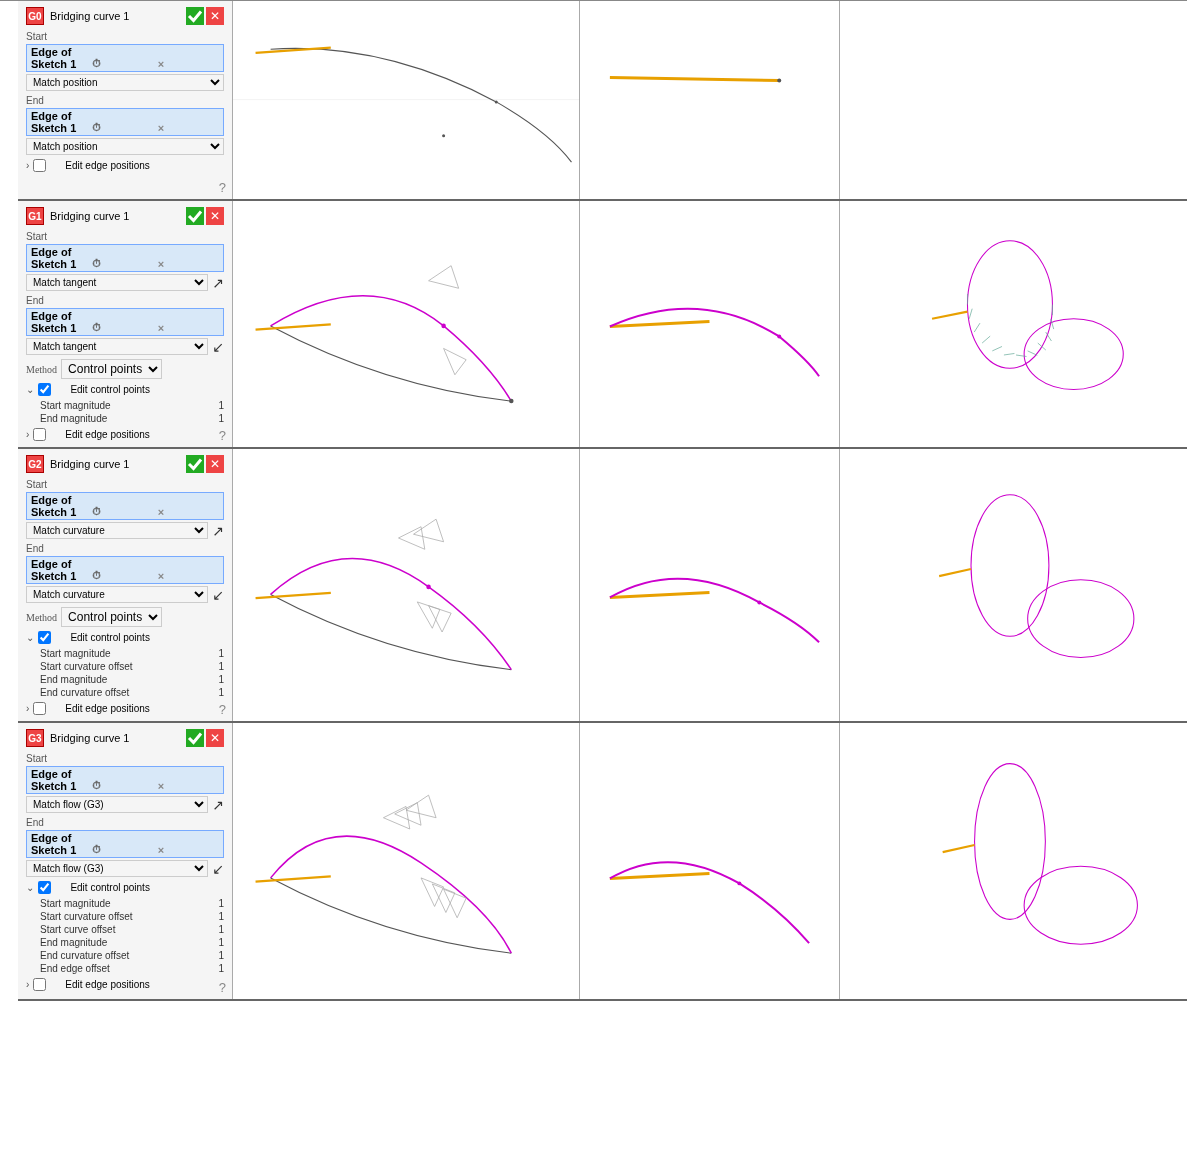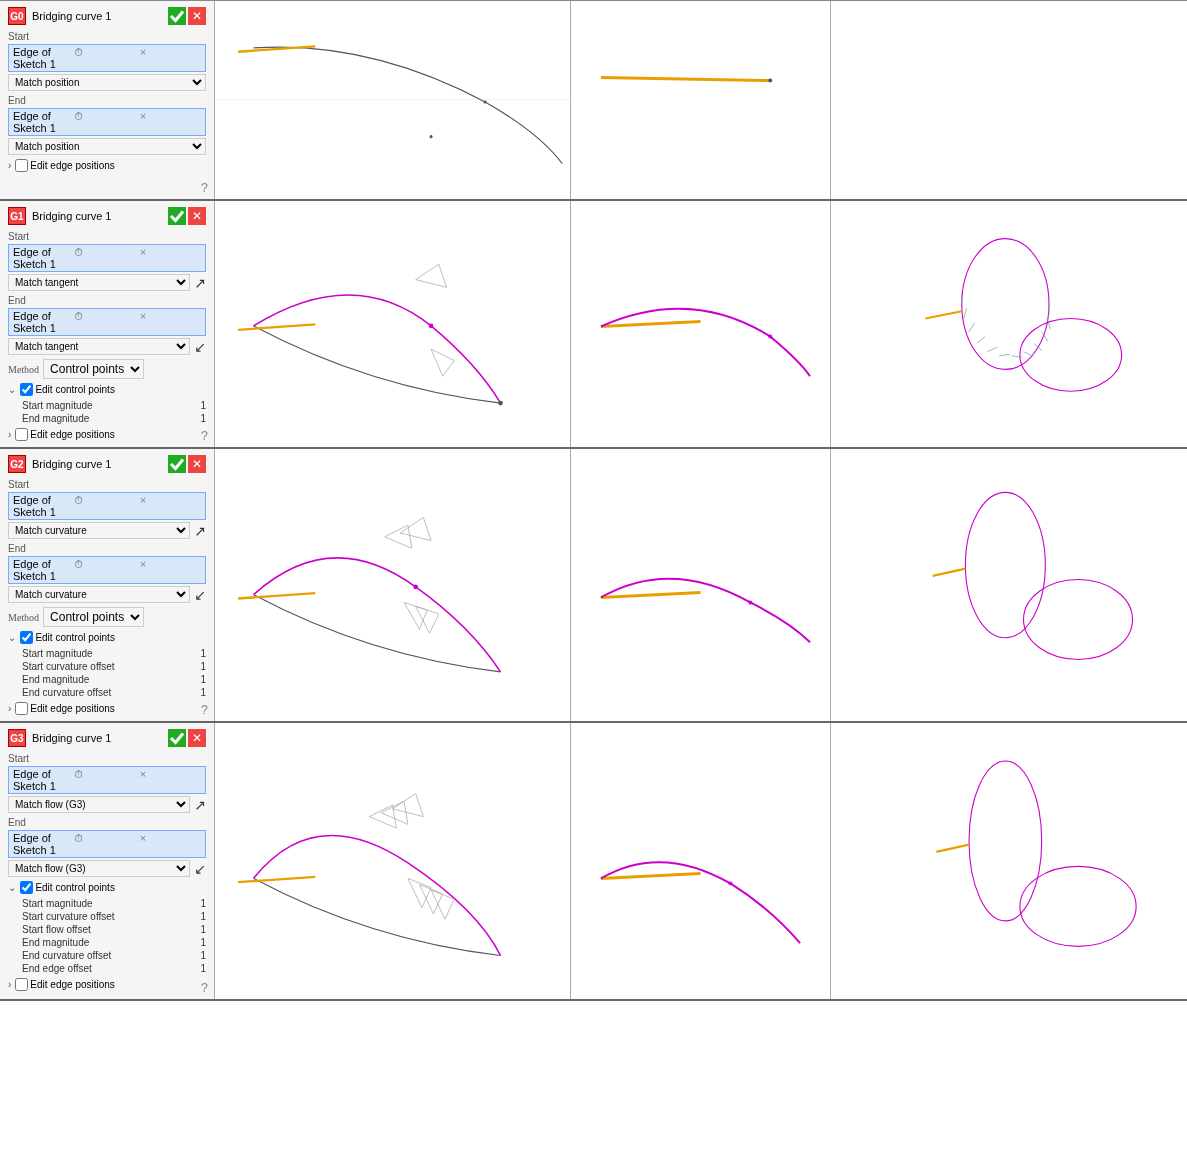--- a/index.html
+++ b/index.html
@@ -9,20 +9,21 @@
       display: grid;
       grid-template-rows: repeat(4, auto);
       border-top: 1px solid #888;
     }
 
     .row {
       display: grid;
       grid-template-columns: 215px 1fr 260px 1fr;
       border-bottom: 2px solid #666;
       min-height: 200px;
+      margin-left: 18px;
     }
 
     .panel {
       background: #f5f5f5;
       border-right: 1px solid #aaa;
       padding: 6px 8px;
       position: relative;
     }
 
     .panel-header {
@@ -83,25 +84,26 @@
     }
 
     .edge-label {
       color: #555;
       font-size: 10px;
       margin-bottom: 2px;
     }
 
     .edge-input-row {
       display: flex;
-      align-items: flex-start;
+      align-items: flex-end;
       background: #d8e8f8;
       border: 1px solid #7af;
       padding: 1px 4px;
       margin-bottom: 2px;
+      font-weight: bold;
     }
 
     .edge-input-row span {
       flex: 1;
       font-size: 11px;
     }
 
     .clock-icon {
       color: #666;
       font-size: 12px;
@@ -166,21 +168,21 @@
 
     .expand-arrow {
       color: #555;
       margin-right: 4px;
       cursor: pointer;
     }
 
     .checkbox-label {
       display: flex;
       align-items: center;
-      gap: 2px;
+      gap: 19px;
       font-size: 10px;
       cursor: pointer;
     }
 
     .magnitude-row {
       display: flex;
       align-items: center;
       margin-bottom: 2px;
       padding-left: 14px;
       font-size: 10px;
@@ -526,21 +528,21 @@
         </div>
         <div class="magnitude-row">
           <span class="magnitude-label">Start magnitude</span>
           <span class="magnitude-val">1</span>
         </div>
         <div class="magnitude-row">
           <span class="magnitude-label">Start curvature offset</span>
           <span class="magnitude-val">1</span>
         </div>
         <div class="magnitude-row">
-          <span class="magnitude-label">Start flow offset</span>
+          <span class="magnitude-label">Start curve offset</span>
           <span class="magnitude-val">1</span>
         </div>
         <div class="magnitude-row">
           <span class="magnitude-label">End magnitude</span>
           <span class="magnitude-val">1</span>
         </div>
         <div class="magnitude-row">
           <span class="magnitude-label">End curvature offset</span>
           <span class="magnitude-val">1</span>
         </div>

